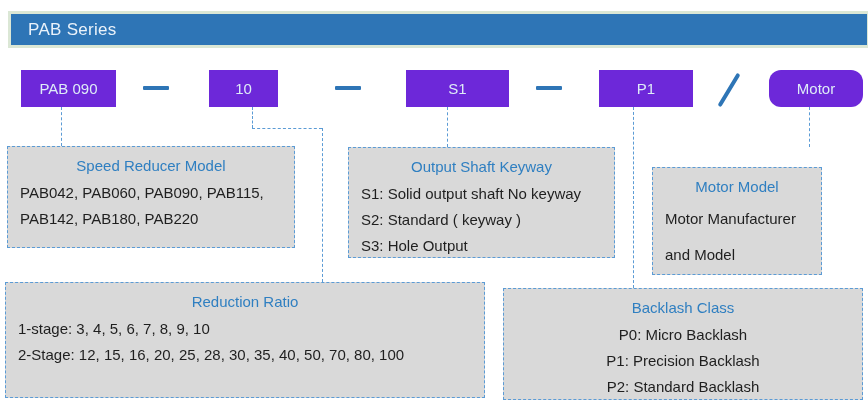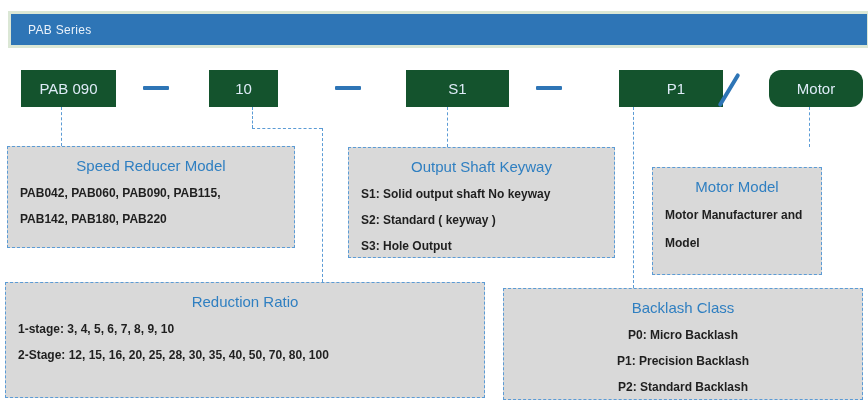--- a/index.html
+++ b/index.html
@@ -6,31 +6,31 @@
   .canvas{
     position:relative;width:868px;height:407px;background:#ffffff;overflow:hidden;
     font-family:"Liberation Sans","DejaVu Sans",sans-serif;
   }
   
   .header{
     position:absolute;left:8px;top:11px;width:839px;height:31px;
     background:#2E75B6;border:3px solid #DBE7D5;
     display:flex;align-items:center;padding-left:17px;
   }
-  .header .title{color:#EAF2FA;font-size:12px;letter-spacing:.3px;}
+  .header .title{color:#EAF2FA;font-size:17px;letter-spacing:.3px;}
   
   .seg{
-    position:absolute;top:70px;height:37px;background:#14532d;
+    position:absolute;top:70px;height:37px;background:#6d28d9;
     display:flex;align-items:center;justify-content:center;
     color:#DEEBF7;font-size:15px;
   }
   #seg1{left:21px;width:95px;}
   #seg2{left:209px;width:69px;}
   #seg3{left:406px;width:103px;}
-  #seg4{left:619px;width:94px;padding-left:10px;}
+  #seg4{left:599px;width:94px;}
   #seg5{left:769px;width:94px;border-radius:12px;}
   
   .dash{position:absolute;top:86px;width:26px;height:4px;background:#2E75B6;border-radius:1px;}
   #dash1{left:143px;} #dash2{left:335px;} #dash3{left:536px;}
   .slash{
     position:absolute;left:727px;top:71px;width:4px;height:38px;background:#2E75B6;
     border-radius:2px;transform:rotate(31deg);
   }
   
   .vline{position:absolute;width:0;border-left:1px dashed #5B9BD5;}
@@ -41,22 +41,22 @@
   #c2c{left:322px;top:128px;height:154px;}
   #c3{left:447px;top:107px;height:40px;}
   #c4{left:633px;top:107px;height:181px;}
   #c5{left:809px;top:107px;height:40px;}
   
   .callout{
     position:absolute;background:#D9D9D9;border:1px dashed #5B9BD5;
     box-sizing:border-box;padding:7px 12px 0 12px;color:#1F1F1F;
   }
   .co-title{text-align:center;color:#2F7FC1;font-size:15px;line-height:24px;margin-bottom:2px;}
-  .co-line{font-size:12px;line-height:26px;white-space:nowrap;font-weight:bold;}
-  .co-line.wrap{white-space:normal;line-height:28px;}
+  .co-line{font-size:15px;line-height:26px;white-space:nowrap;}
+  .co-line.wrap{white-space:normal;line-height:36px;}
   .centered .co-line{text-align:center;}
   #coA{left:7px;top:146px;width:288px;height:102px;padding-left:12px;}
   #coB{left:348px;top:147px;width:267px;height:111px;}
   #coC{left:652px;top:147px;width:170px;height:108px;margin-top:20px;}
   #coD{left:5px;top:282px;width:480px;height:116px;}
   #coE{left:503px;top:288px;width:360px;height:112px;}
 </style>
 </head>
 <body>
 

